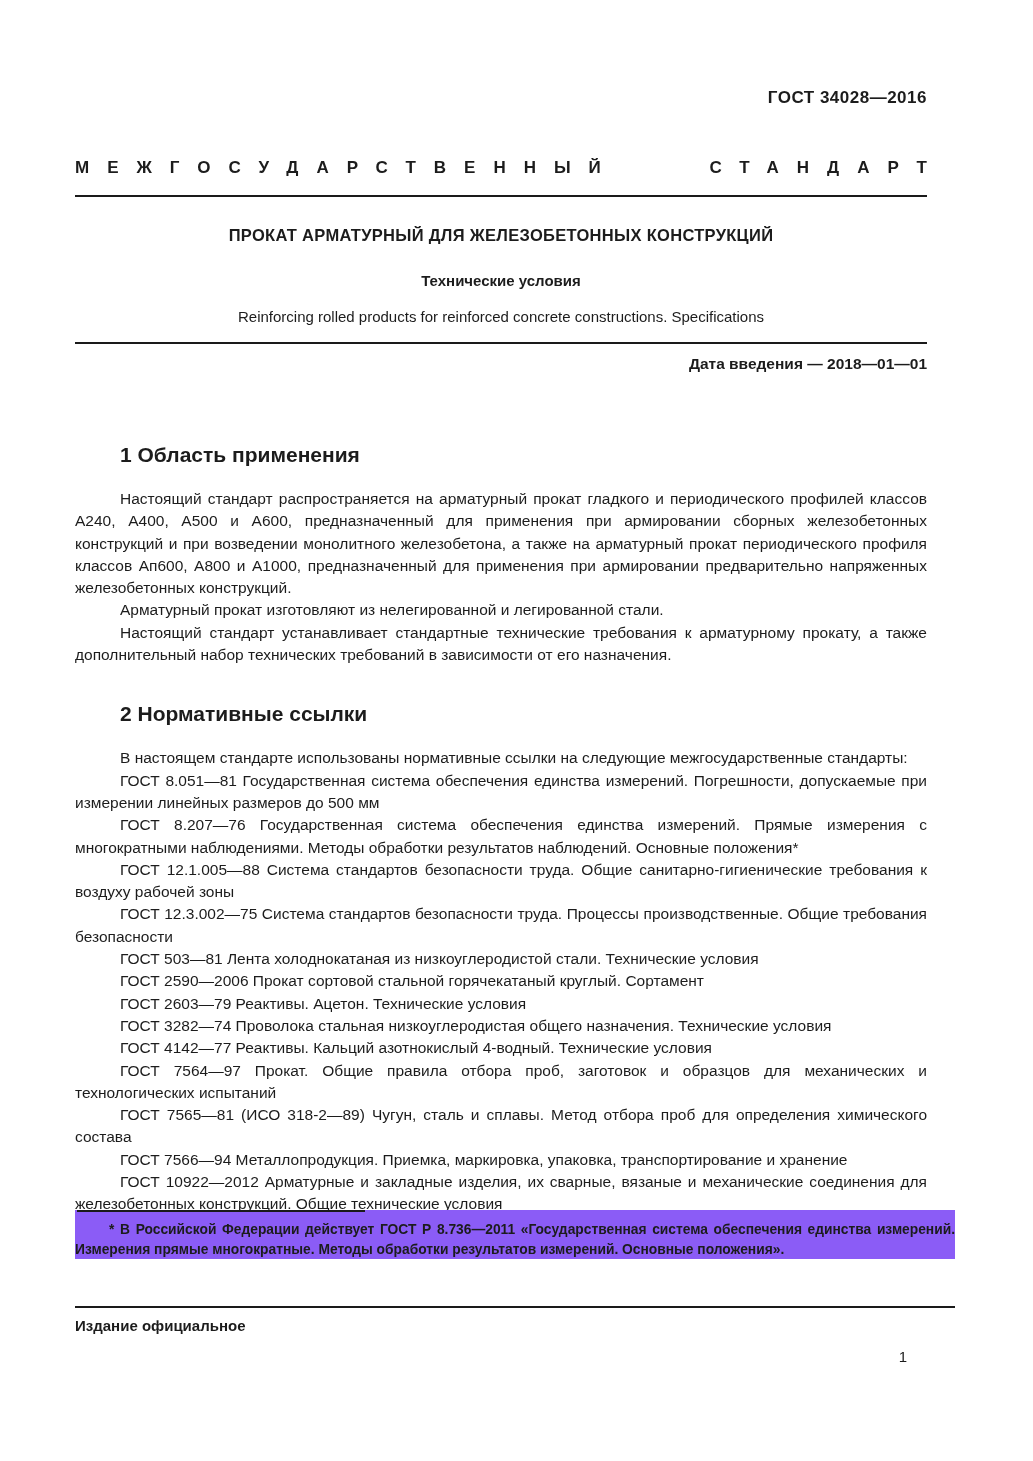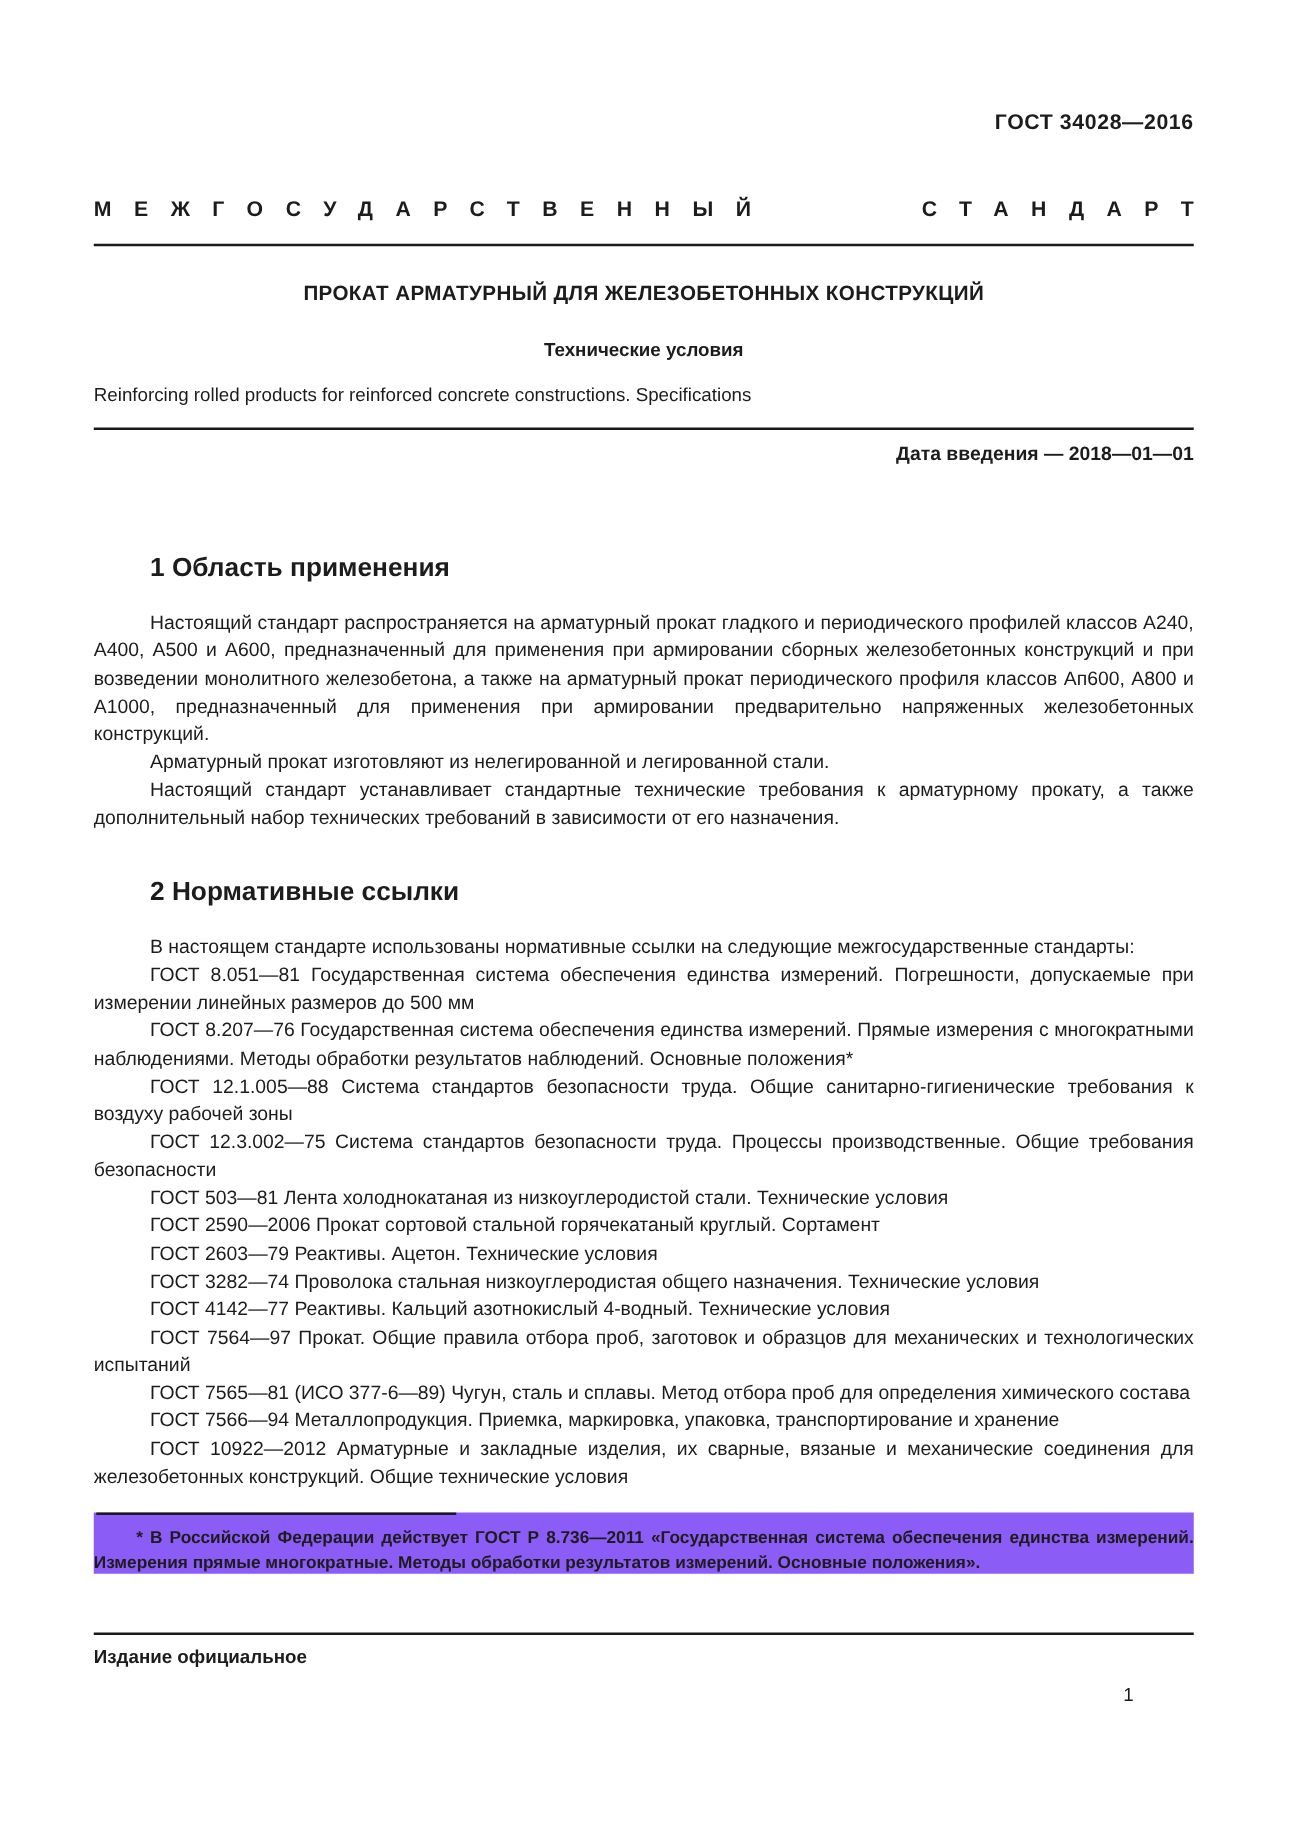--- a/index.html
+++ b/index.html
@@ -7,21 +7,21 @@
   body {
     width: 1033px;
     font-family: "Liberation Sans", sans-serif;
   }
   .page {
     position: relative;
     width: 1033px;
     height: 1461px;
     background: #ffffff;
     color: #1c1c1c;
-    padding: 88px 78px 0 75px;
+    padding: 88px 106px 0 75px;
     overflow: hidden;
   }
   .doc-number {
     font-size: 17px;
     font-weight: bold;
     text-align: right;
     letter-spacing: 0.5px;
   }
   .standard-type {
     display: flex;
@@ -49,21 +49,21 @@
     letter-spacing: 0.3px;
   }
   .subtitle {
     margin-top: 27px;
     text-align: center;
     font-weight: bold;
     font-size: 15px;
   }
   .title-en {
     margin-top: 19px;
-    text-align: left;
+    text-align: center;
     font-size: 15px;
   }
   .rule-title { margin-top: 17px; }
   .intro-date {
     margin-top: 11px;
     font-weight: bold;
     font-size: 15.5px;
     text-align: right;
   }
   .section-heading {
@@ -153,21 +153,21 @@
   <p class="para">ГОСТ 8.051—81 Государственная система обеспечения единства измерений. Погрешности, допускаемые при измерении линейных размеров до 500 мм</p>
   <p class="para">ГОСТ 8.207—76 Государственная система обеспечения единства измерений. Прямые измерения с многократными наблюдениями. Методы обработки результатов наблюдений. Основные положения*</p>
   <p class="para">ГОСТ 12.1.005—88 Система стандартов безопасности труда. Общие санитарно-гигиенические требования к воздуху рабочей зоны</p>
   <p class="para">ГОСТ 12.3.002—75 Система стандартов безопасности труда. Процессы производственные. Общие требования безопасности</p>
   <p class="para">ГОСТ 503—81 Лента холоднокатаная из низкоуглеродистой стали. Технические условия</p>
   <p class="para">ГОСТ 2590—2006 Прокат сортовой стальной горячекатаный круглый. Сортамент</p>
   <p class="para">ГОСТ 2603—79 Реактивы. Ацетон. Технические условия</p>
   <p class="para">ГОСТ 3282—74 Проволока стальная низкоуглеродистая общего назначения. Технические условия</p>
   <p class="para">ГОСТ 4142—77 Реактивы. Кальций азотнокислый 4-водный. Технические условия</p>
   <p class="para">ГОСТ 7564—97 Прокат. Общие правила отбора проб, заготовок и образцов для механических и технологических испытаний</p>
-  <p class="para">ГОСТ 7565—81 (ИСО 377-6—89) Чугун, сталь и сплавы. Метод отбора проб для определения химического состава</p>
+  <p class="para">ГОСТ 7565—81 (ИСО 318-2—89) Чугун, сталь и сплавы. Метод отбора проб для определения химического состава</p>
   <p class="para">ГОСТ 7566—94 Металлопродукция. Приемка, маркировка, упаковка, транспортирование и хранение</p>
   <p class="para">ГОСТ 10922—2012 Арматурные и закладные изделия, их сварные, вязаные и механические соединения для железобетонных конструкций. Общие технические условия</p>
 
   <div class="footnote-block">
     <div class="footnote-rule"></div>
     <p class="footnote">* В Российской Федерации действует ГОСТ Р 8.736—2011 «Государственная система обеспечения единства измерений. Измерения прямые многократные. Методы обработки результатов измерений. Основные положения».</p>
   </div>
 
   <div class="footer">
     <div class="rule"></div>

